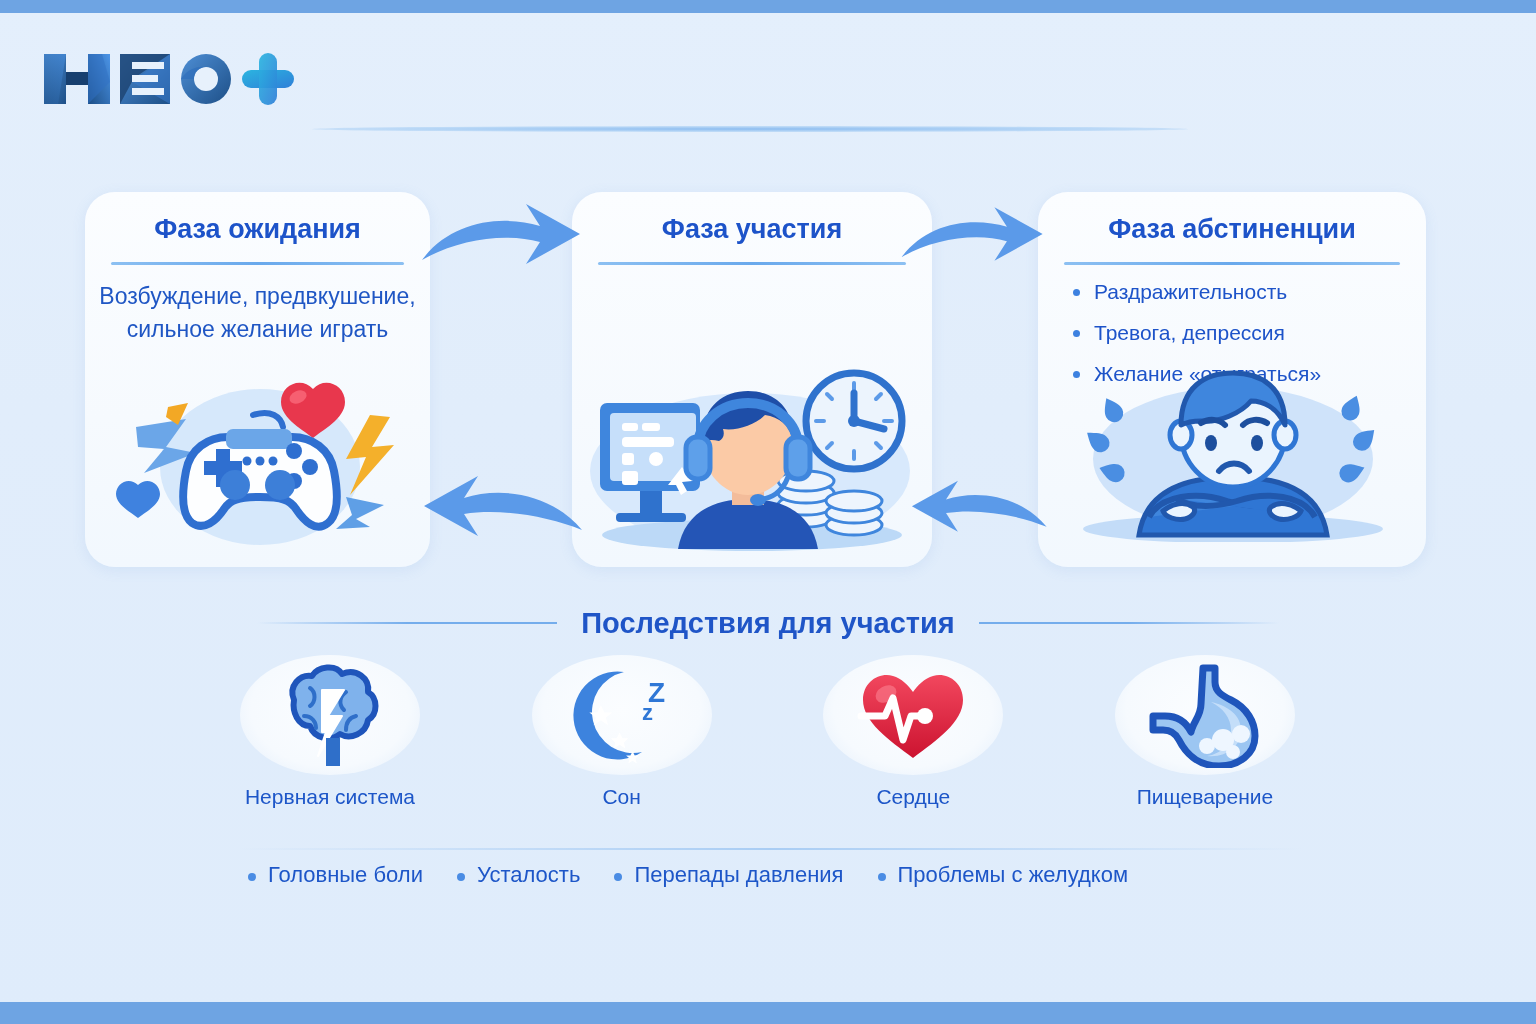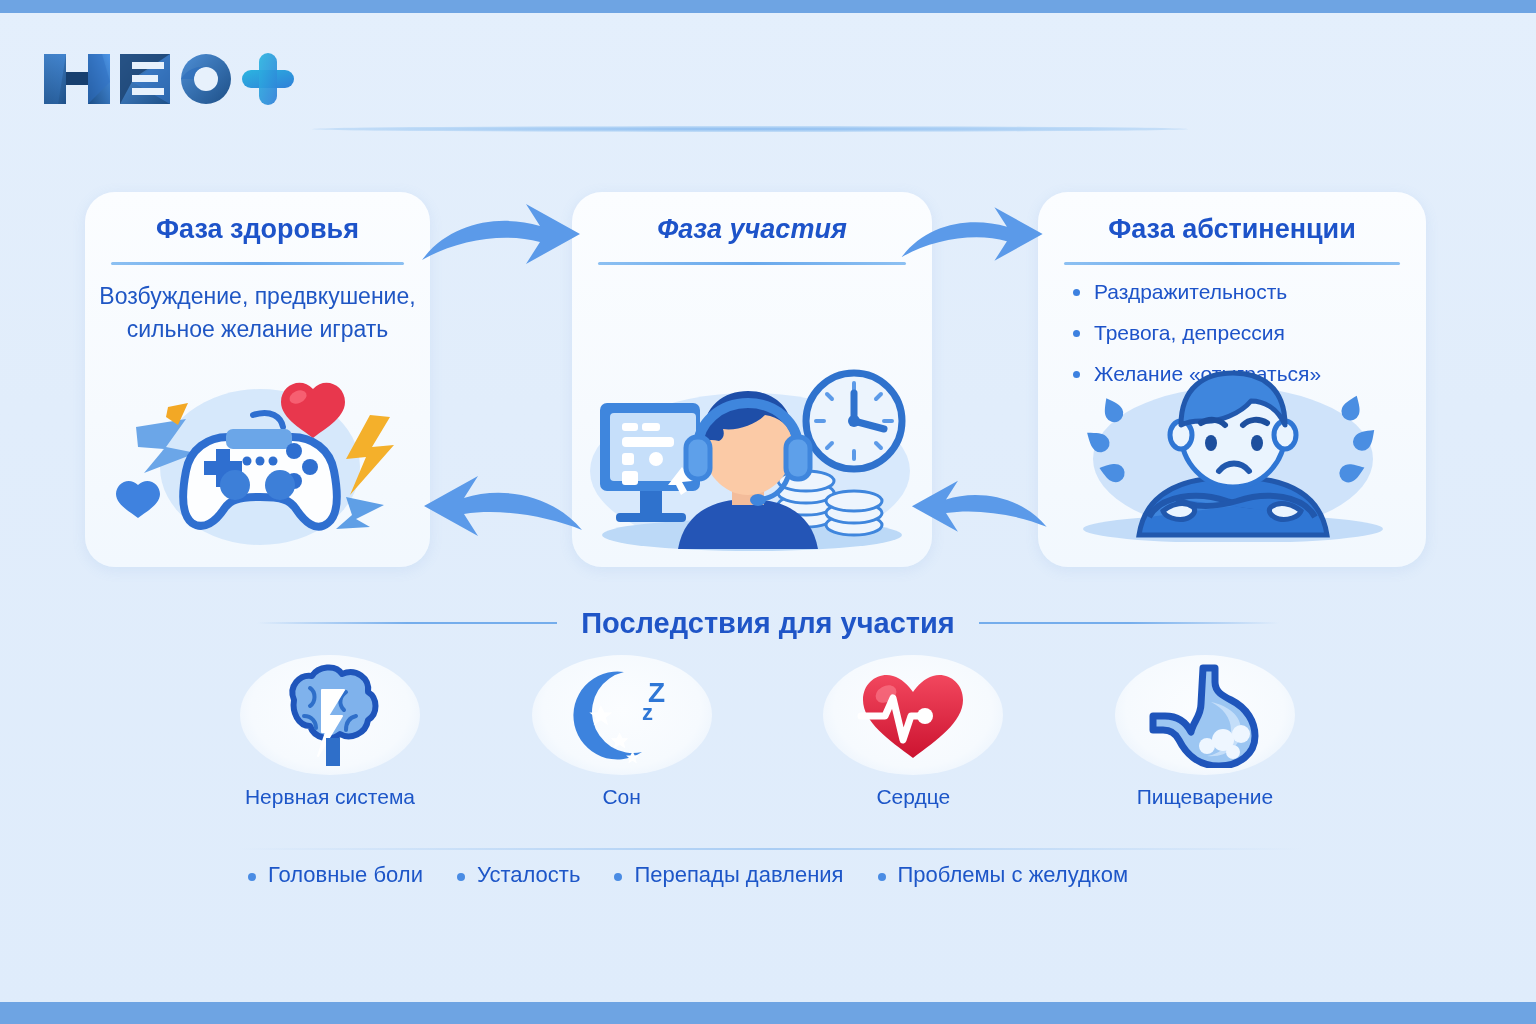--- a/index.html
+++ b/index.html
@@ -38,21 +38,21 @@
   
   .cards{position:absolute;left:0;top:192px;width:1536px;height:375px;}
   .card{
     position:absolute;top:0;height:375px;
     background:linear-gradient(180deg,#fbfdff 0%,#f6fafe 60%,#f2f8fe 100%);
     border-radius:30px;
     box-shadow:0 3px 14px rgba(100,150,210,0.12);
     overflow:hidden;
   }
   .card.c1{left:85px;width:345px;}
-  .card.c2{left:572px;width:360px;font-style:italic;}
+  .card.c2{left:572px;width:360px;}
   .card.c3{left:1038px;width:388px;}
   .card-title{
     position:absolute;left:0;right:0;top:22px;
     text-align:center;
     font-size:27px;font-weight:bold;color:#1d53c9;
     white-space:nowrap;
   }
   .card-rule{
     position:absolute;left:26px;right:26px;top:70px;height:3px;
     background:linear-gradient(90deg,#8cc0f2,#69a9ec,#8cc0f2);
@@ -176,21 +176,21 @@
       <rect x="206" y="28" width="52" height="18" rx="9" fill="url(#lgC)"></rect>
       <rect x="223" y="11" width="18" height="52" rx="9" fill="url(#lgC)" opacity=".92"></rect>
     </svg>
   </div>
 
   <div class="title-rule"></div>
 
   <div class="cards">
 
     <div class="card c1">
-      <div class="card-title">Фаза здоровья</div>
+      <div class="card-title">Фаза ожидания</div>
       <div class="card-rule"></div>
       <div class="card-para">Возбуждение, предвкушение, сильное желание играть</div>
       <div class="card-art">
         <svg width="300" height="195" viewBox="0 0 300 195">
           <ellipse cx="152" cy="100" rx="100" ry="78" fill="#d6e8fb"></ellipse>
 
           <polygon points="28,60 78,52 58,80 88,86 36,106 56,82 30,80" fill="#6ba6e8"></polygon>
           <polygon points="60,40 80,36 70,58 58,50" fill="#f3a825"></polygon>
           <polygon points="262,48 238,92 258,90 242,128 286,78 264,80 282,50" fill="#f4b02b"></polygon>
           <polygon points="238,130 276,138 248,152 262,160 228,162 244,148" fill="#5f9fe6"></polygon>

